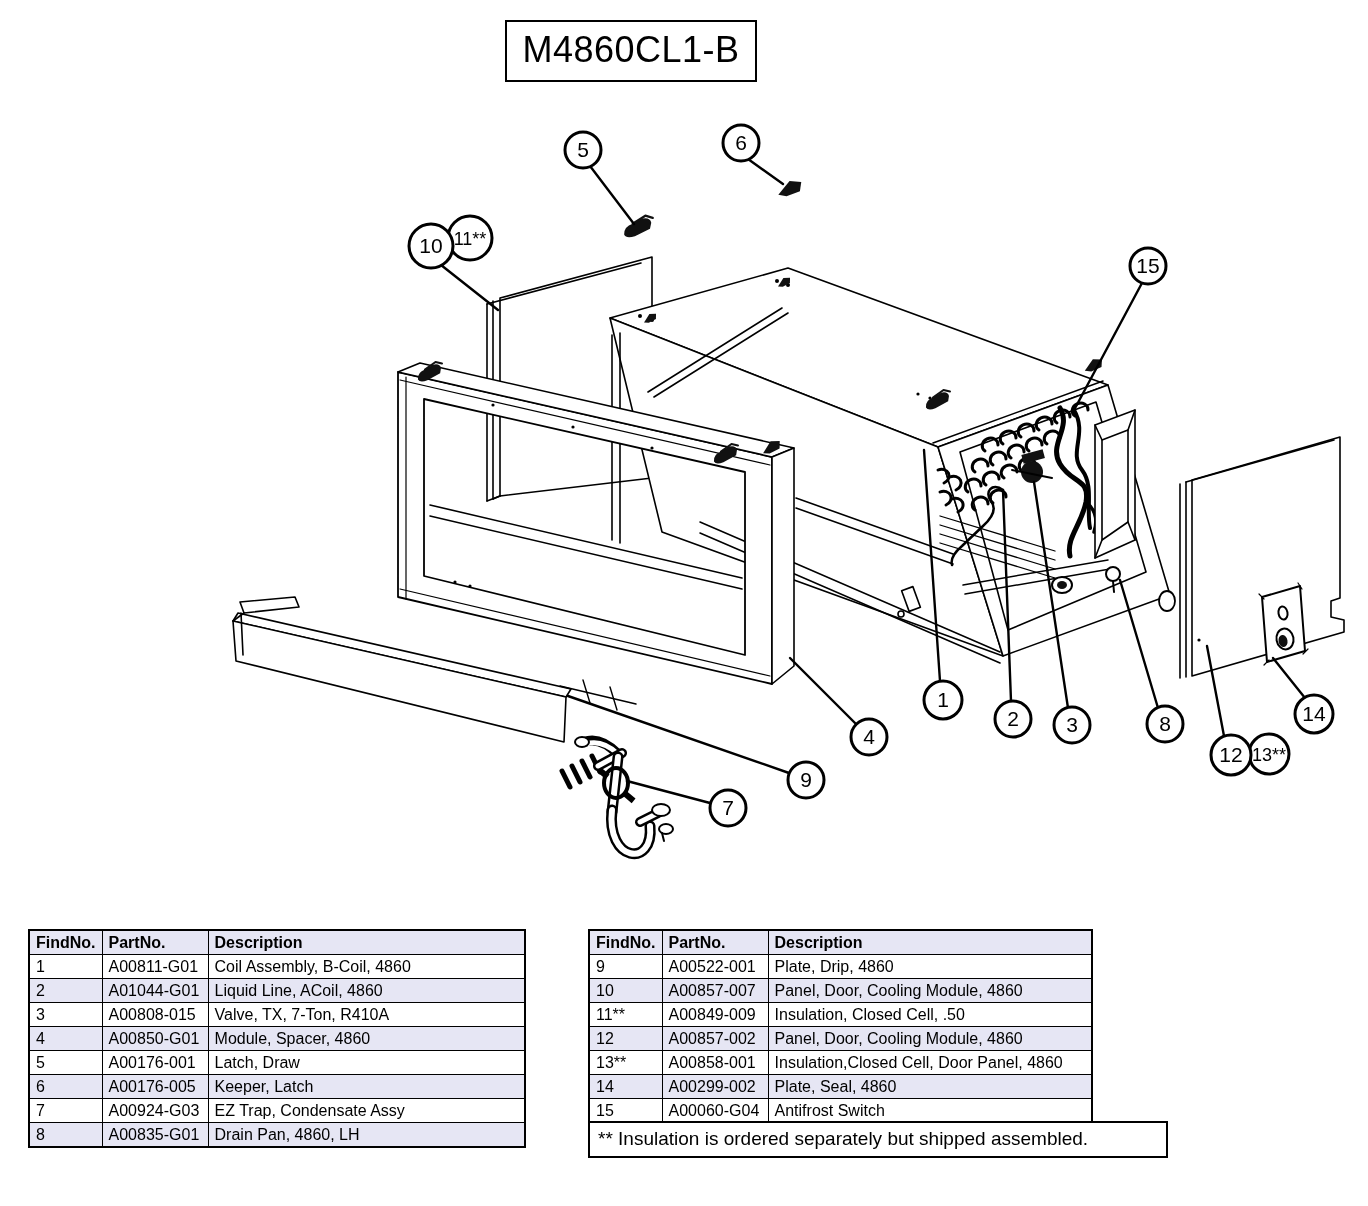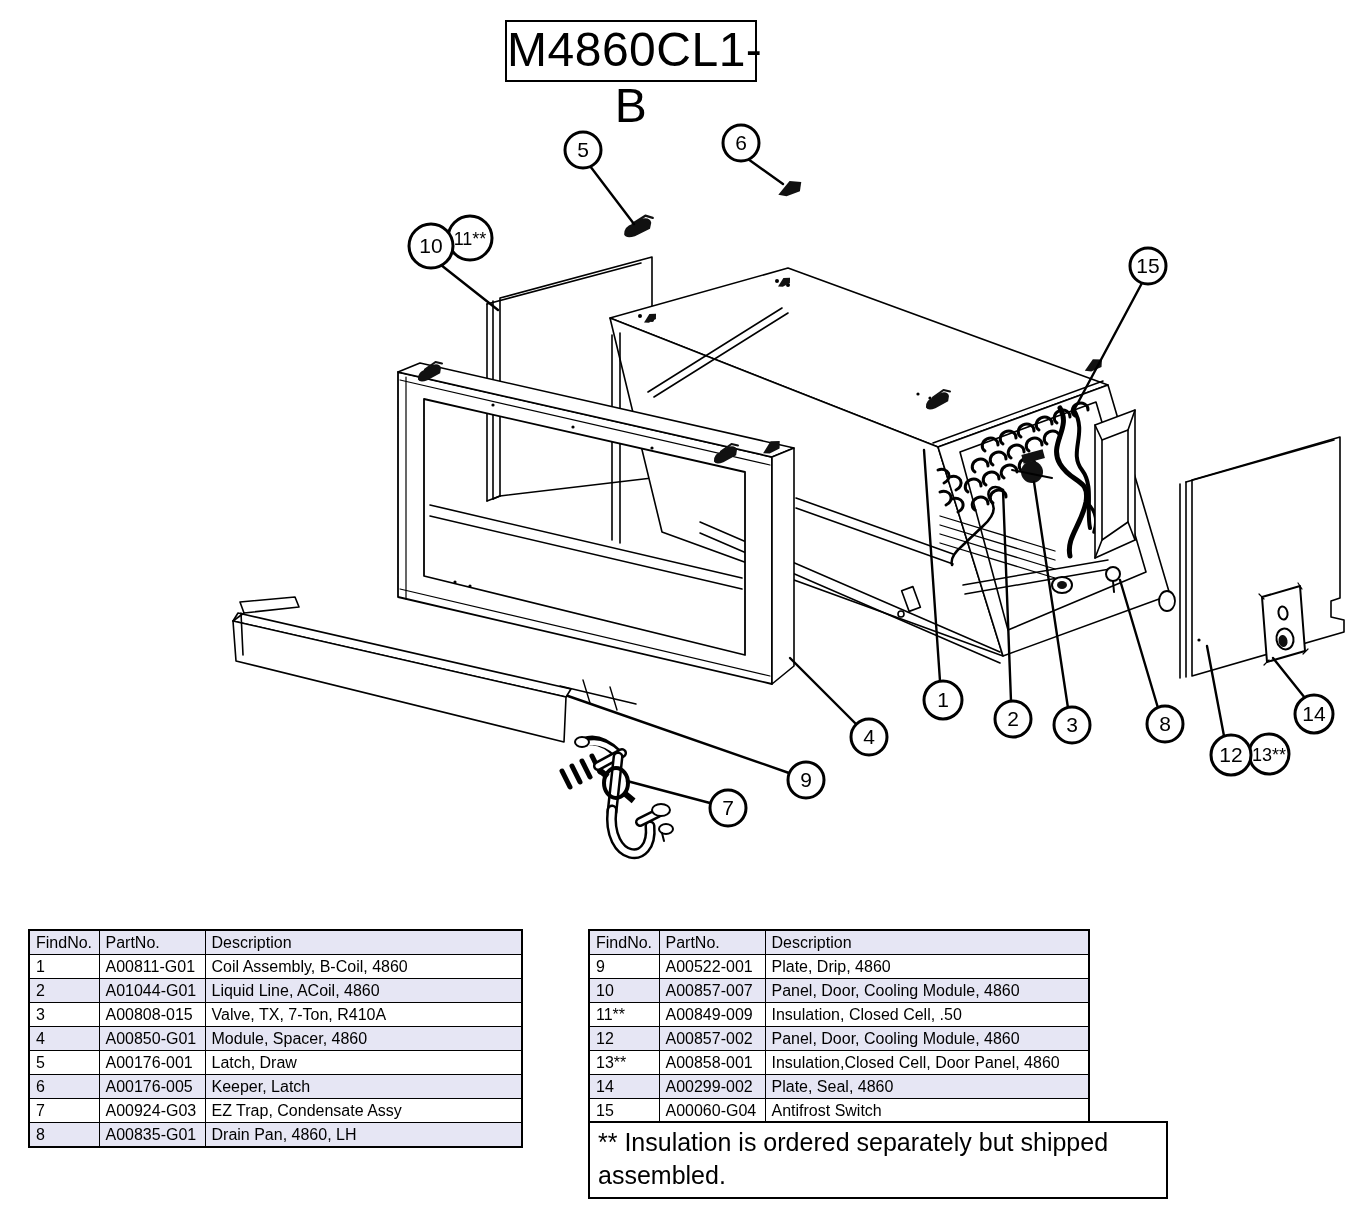--- a/index.html
+++ b/index.html
@@ -3,44 +3,44 @@
 <meta charset="utf-8">
 <style>
   html,body{margin:0;padding:0;}
   body{
     width:1368px;height:1206px;position:relative;background:#ffffff;
     font-family:"Liberation Sans", sans-serif;color:#000;overflow:hidden;
   }
   .title-box{
     position:absolute;left:505px;top:20px;width:252px;height:62px;
     box-sizing:border-box;border:2px solid #000;background:#fff;
-    font-size:48px;line-height:56px;text-align:center;letter-spacing:0.5px;
+    font-size:36px;line-height:56px;text-align:center;letter-spacing:0.5px;
   }
   svg.diagram{position:absolute;left:0;top:0;}
   .parts-table{
     position:absolute;border-collapse:collapse;background:#fff;
     font-size:16px;
   }
   .parts-table, .parts-table th, .parts-table td{border:1px solid #000;}
   .parts-table{border:2px solid #000;}
   .parts-table th{
-    background:#e6e6f4;font-weight:normal;text-align:left;
+    background:#e6e6f4;font-weight:bold;text-align:left;
     padding:1px 6px;height:21px;font-size:16px;
   }
   .parts-table td{padding:1px 6px;height:21px;white-space:nowrap;}
   .parts-table tbody tr:nth-child(even) td{background:#e6e6f4;}
   .parts-table tbody tr:nth-child(odd) td{background:#ffffff;}
   table.left-table{left:28px;top:929px;}
   table.right-table{left:588px;top:929px;}
   .col-find{width:70px;} .col-part{width:106px;}
   .left-table .col-desc{width:317px;} .right-table .col-desc{width:324px;}
   .footnote-box{
     position:absolute;left:588px;top:1121px;width:580px;box-sizing:border-box;
     border:2px solid #000;background:#fff;padding:3px 8px 5px 8px;
-    font-size:25px;line-height:1.32;
+    font-size:19px;line-height:1.32;
   }
 </style>
 </head>
 <body>
 
 <div class="title-box">M4860CL1-B</div>
 
 <svg class="diagram" width="1368" height="920" viewBox="0 0 1368 920" fill="none" stroke="#000" stroke-width="1.6" stroke-linecap="round" stroke-linejoin="round">
 
   <defs>

